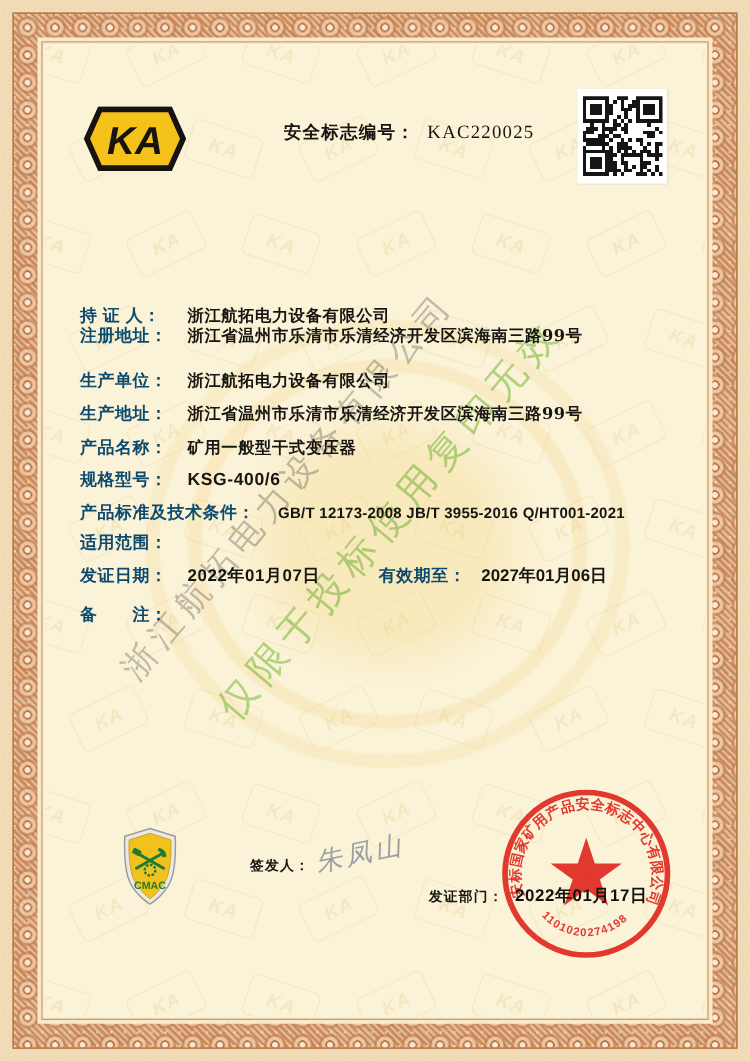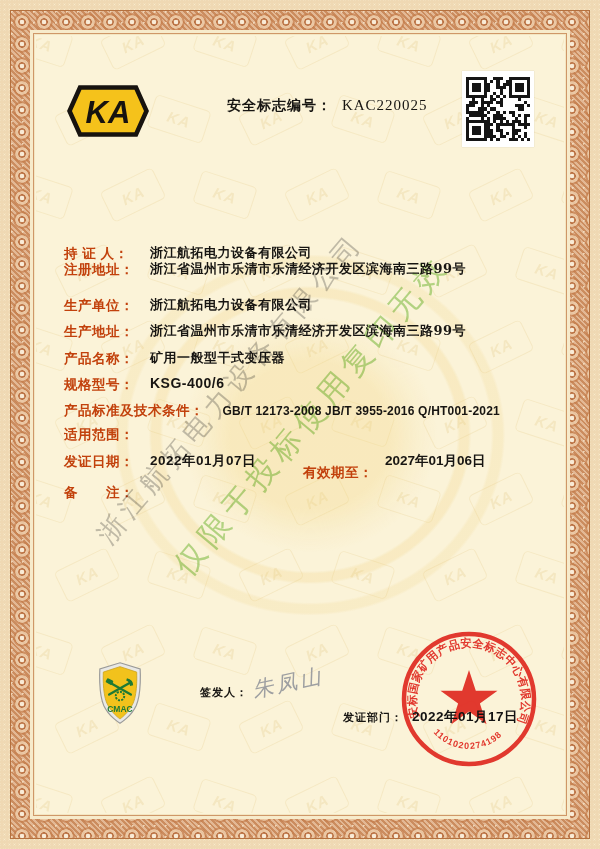--- a/index.html
+++ b/index.html
@@ -53,21 +53,21 @@
   .qr svg{shape-rendering:crispEdges;}
 
   .title{
     position:absolute;left:0;right:0;top:165px;text-align:center;
     font-family:"DejaVu Serif","Liberation Serif",serif;font-weight:700;
     font-size:32px;letter-spacing:4px;color:#14110d;
   }
 
   .fields{position:absolute;left:64px;top:0;right:56px;}
   .frow{position:absolute;left:0;right:0;white-space:nowrap;}
-  .flabel{font-weight:700;font-size:13.5px;letter-spacing:.5px;color:#c2410c;margin-top:12px;}
+  .flabel{font-weight:700;font-size:13.5px;letter-spacing:.5px;color:#0c4a6e;}
   .fvalue{position:absolute;left:86px;top:0;font-family:"DejaVu Serif","Liberation Serif",serif;
           font-weight:700;font-size:13px;letter-spacing:.5px;}
   .fvalue.num{font-family:"Liberation Sans",sans-serif;font-size:14px;letter-spacing:.5px;}
   .inlineval{font-family:"Liberation Sans",sans-serif;font-weight:700;font-size:12px;margin-left:14px;letter-spacing:.2px;}
   .r0{top:244px}.r1{top:260px}.r2{top:296px}.r3{top:322px}.r4{top:349px}
   .r5{top:375px}.r6{top:401px}.r7{top:425px}.rdate{top:452px}.rremark{top:483px}
   .lbl2{position:absolute;left:239px;top:0;}
   .val2{position:absolute;left:321px;top:0;}
   .dateval{font-family:"Liberation Sans",sans-serif;font-weight:700;font-size:13.5px;}
 

